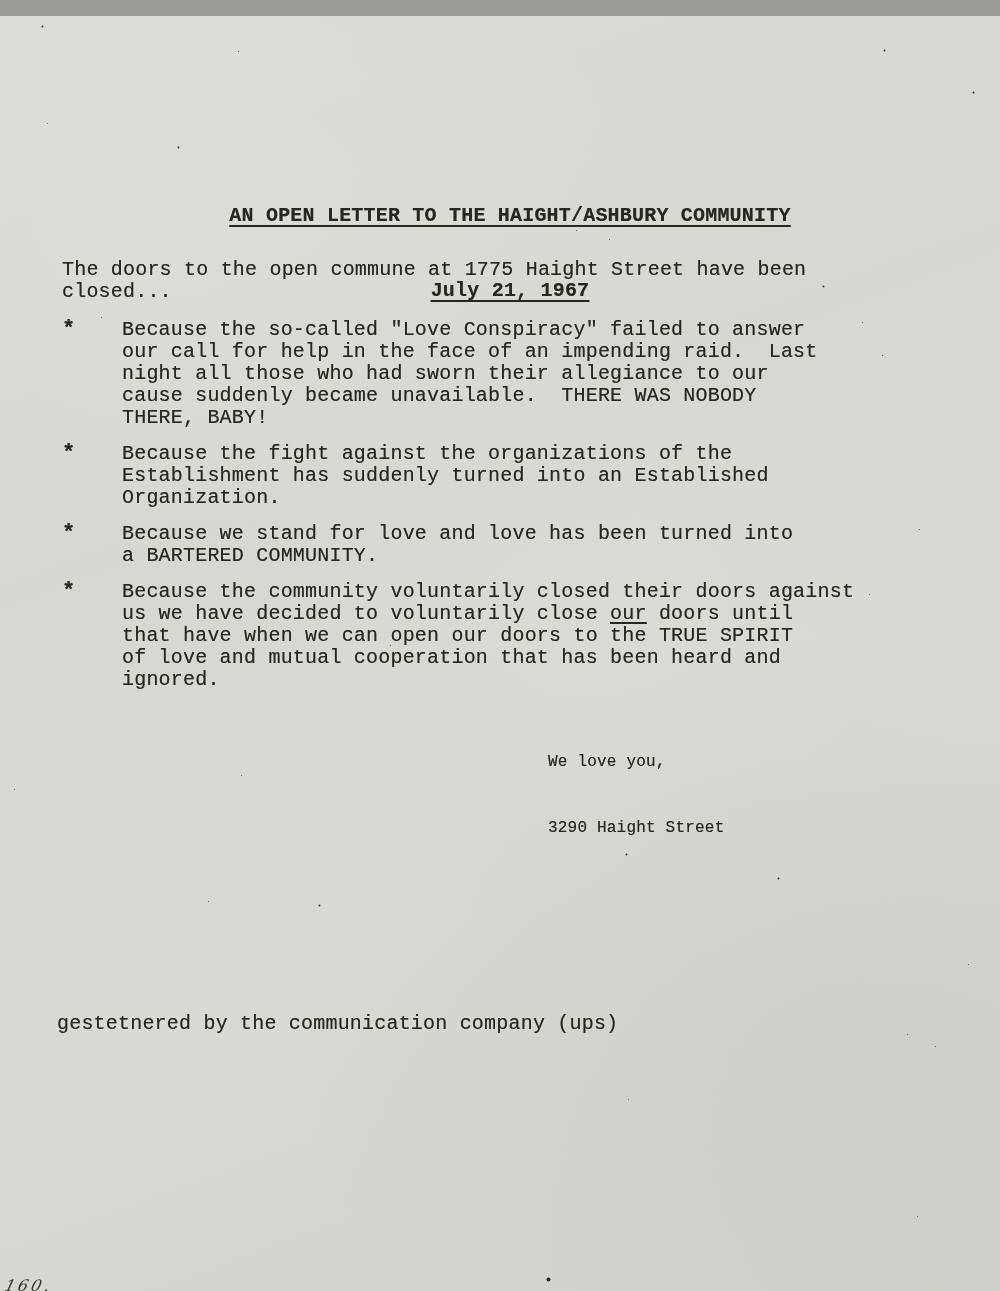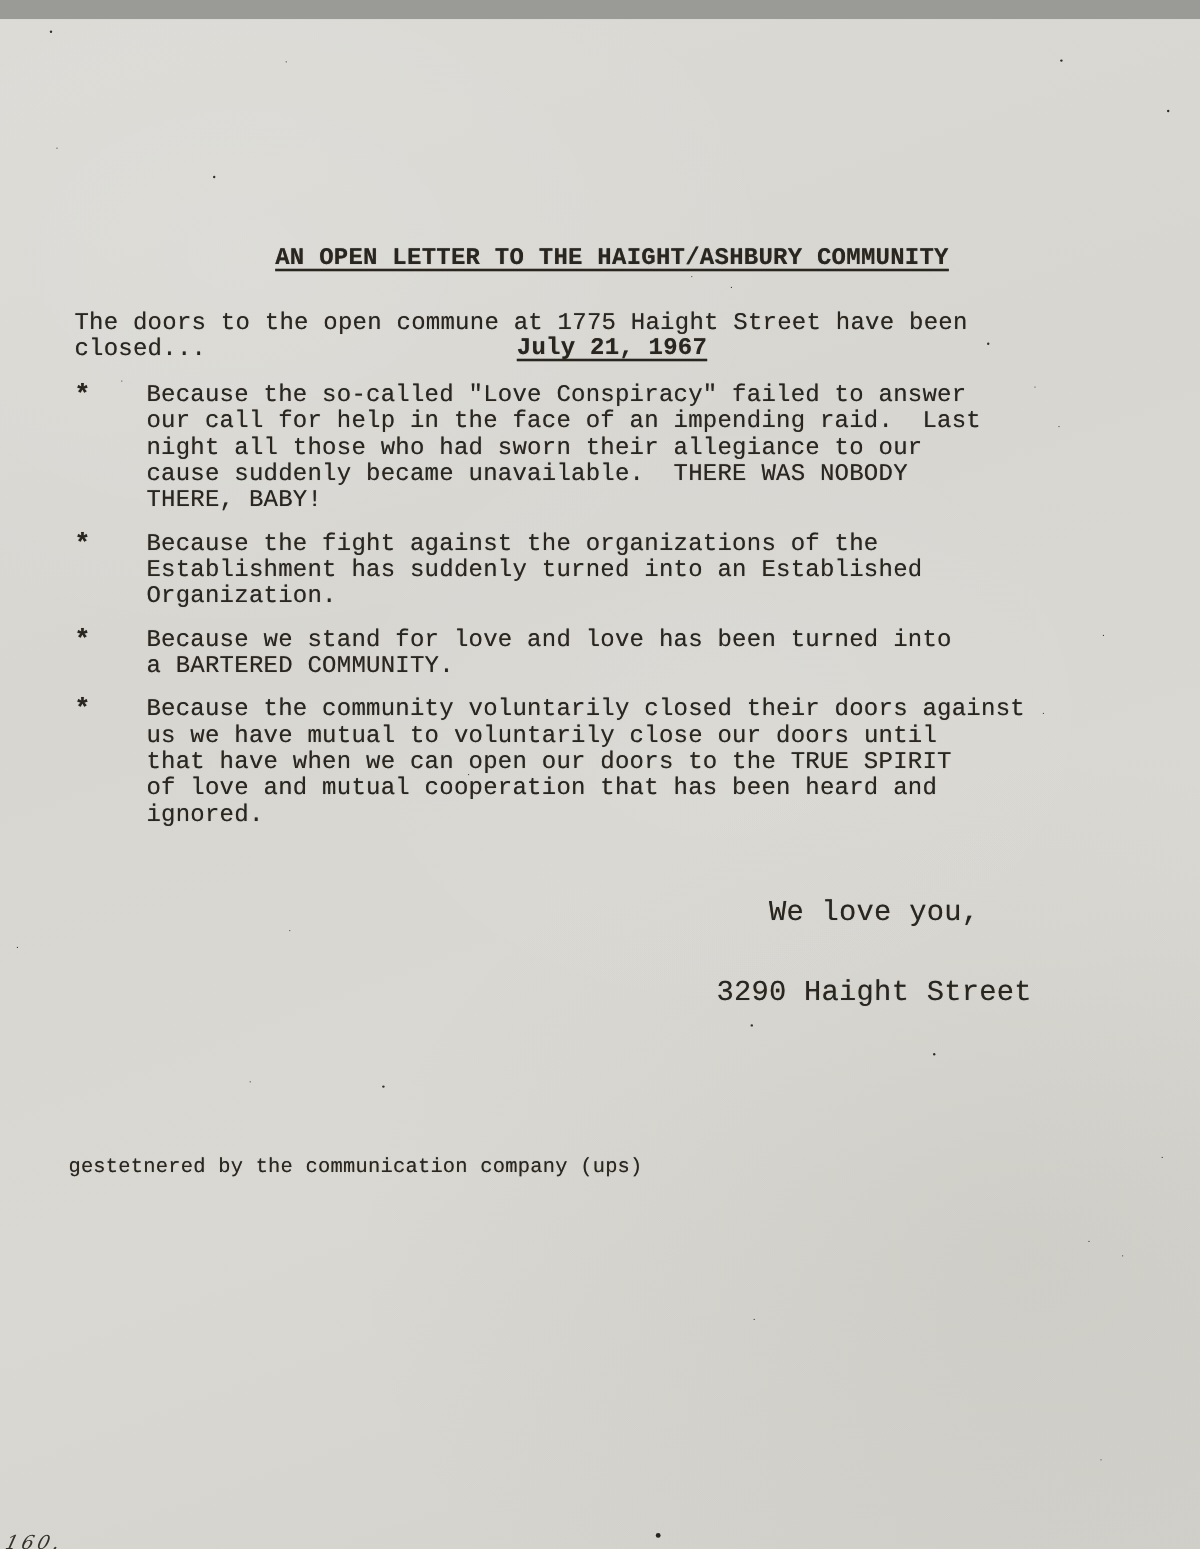--- a/index.html
+++ b/index.html
@@ -75,38 +75,38 @@
     flex: none;
     width: 60px;
     font-weight: bold;
     font-size: 22px;
   }
   .bullet .bullet-text {
     flex: 1;
     white-space: pre-wrap;
   }
   .u-word {
+    text-decoration: underline;
     text-underline-offset: 3px;
     text-decoration-thickness: 2px;
   }
   .closing-block {
     position: absolute;
     top: 691px;
-    left: 597px;
-    font-size: 24px;
+    left: 548px;
+    font-size: 16px;
     line-height: 22px;
     letter-spacing: 0.2px;
     white-space: pre;
-    text-align: center;
   }
   .footer-line {
     position: absolute;
-    top: 948px;
+    top: 996px;
     left: 57px;
-    font-size: 17px;
+    font-size: 20px;
     letter-spacing: 0.2px;
     white-space: pre;
   }
   .page-number {
     position: absolute;
     top: 1260px;
     left: 5px;
     font-family: "DejaVu Serif", serif;
     font-style: italic;
     font-size: 16px;
@@ -187,21 +187,21 @@
 
     <div class="bullet bullet-3">
       <span class="marker">*</span>
       <span class="bullet-text">Because we stand for love and love has been turned into
 a BARTERED COMMUNITY.</span>
     </div>
 
     <div class="bullet bullet-4">
       <span class="marker">*</span>
       <span class="bullet-text"><span>Because the community voluntarily closed their doors against
-us we have mutual to voluntarily close </span><span class="u-word">our</span><span> doors until
+us we have decided to voluntarily close </span><span class="u-word">our</span><span> doors until
 that have when we can open our doors to the TRUE SPIRIT
 of love and mutual cooperation that has been heard and
 ignored.</span></span>
     </div>
 
   </div>
 
   <div class="closing-block ink">
     <div>We love you,</div>
     <div>3290 Haight Street</div>

